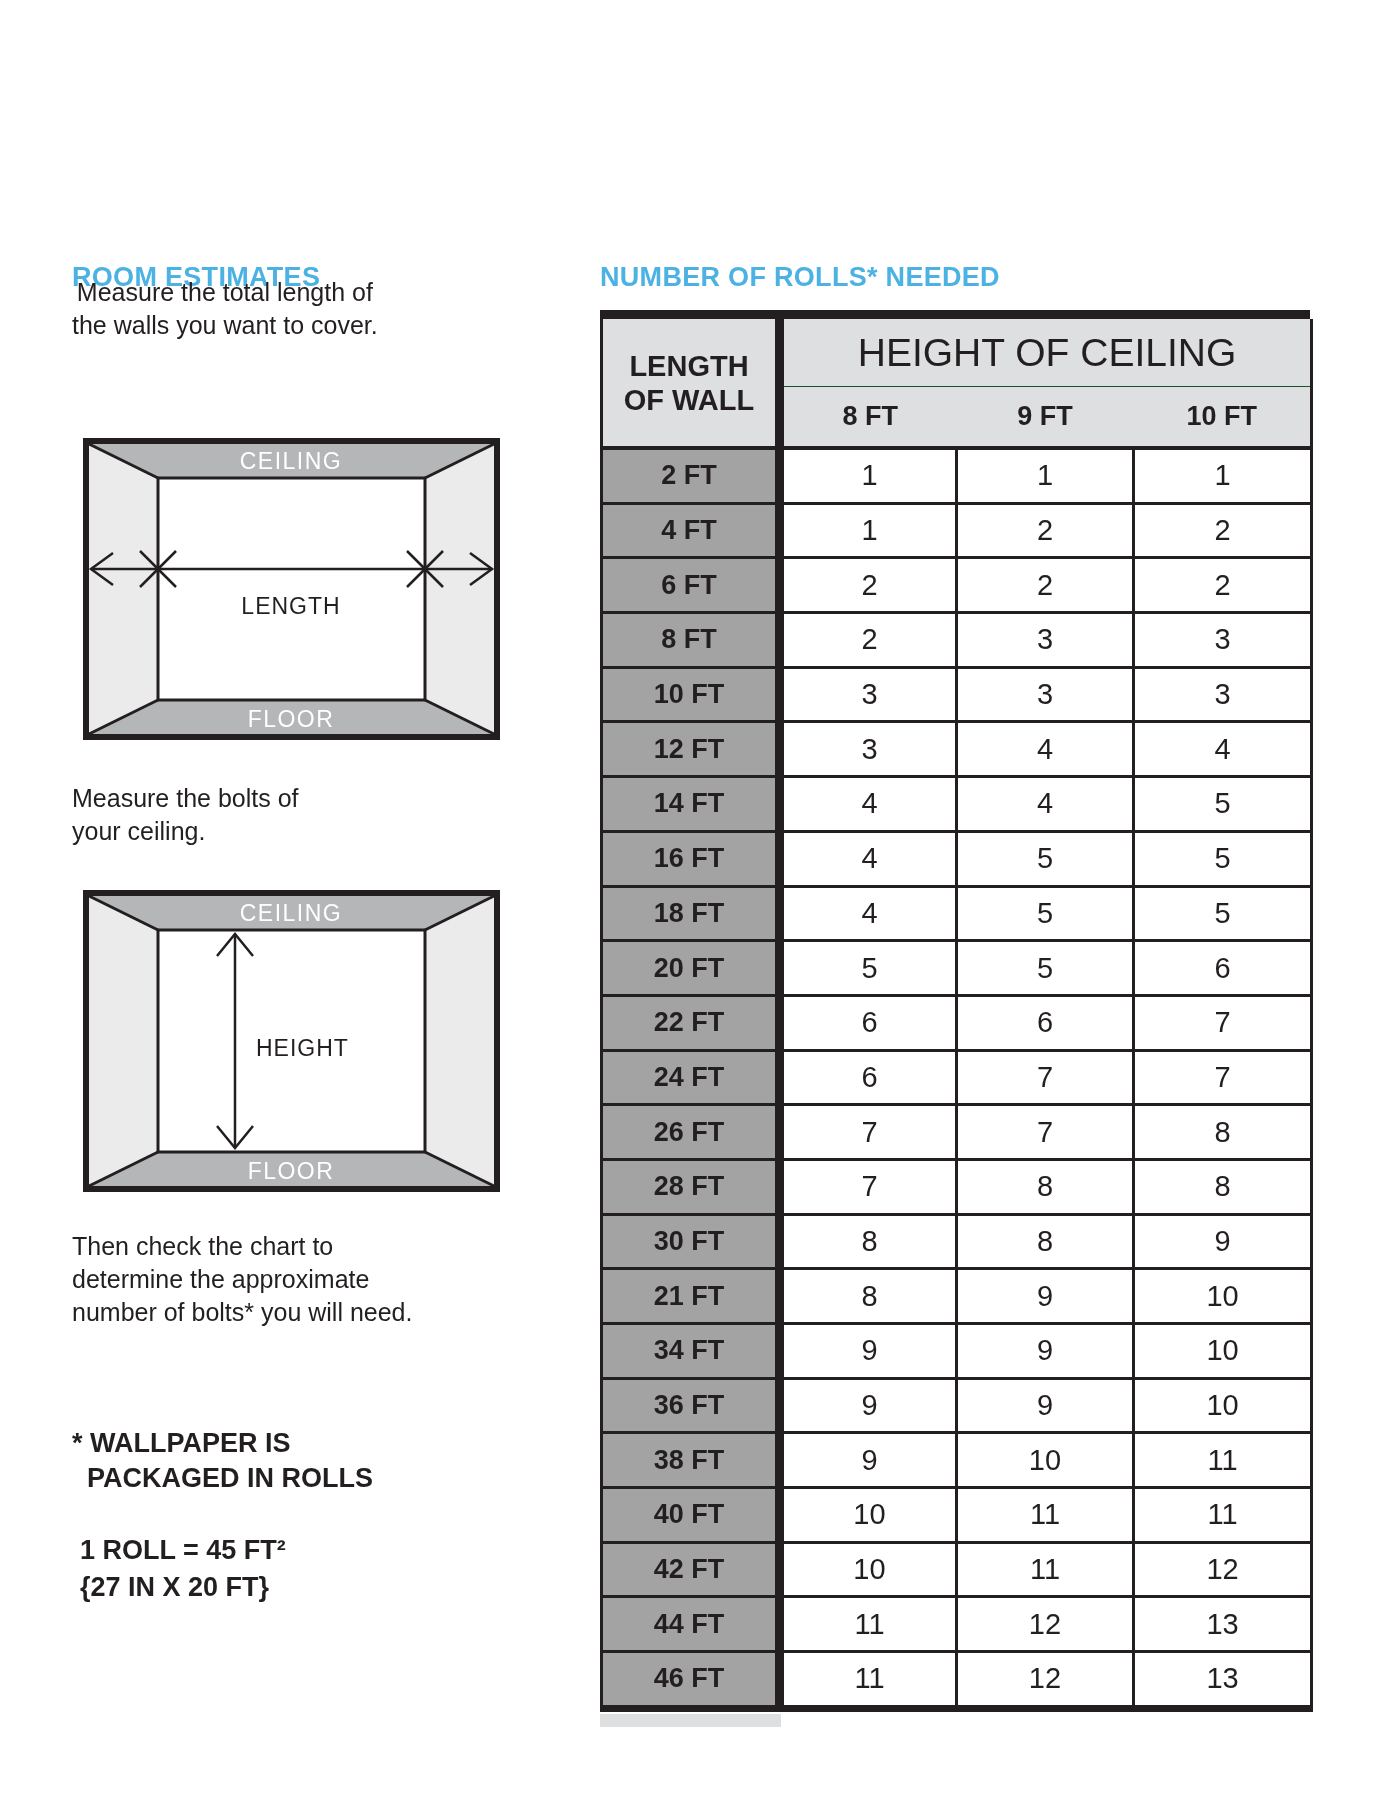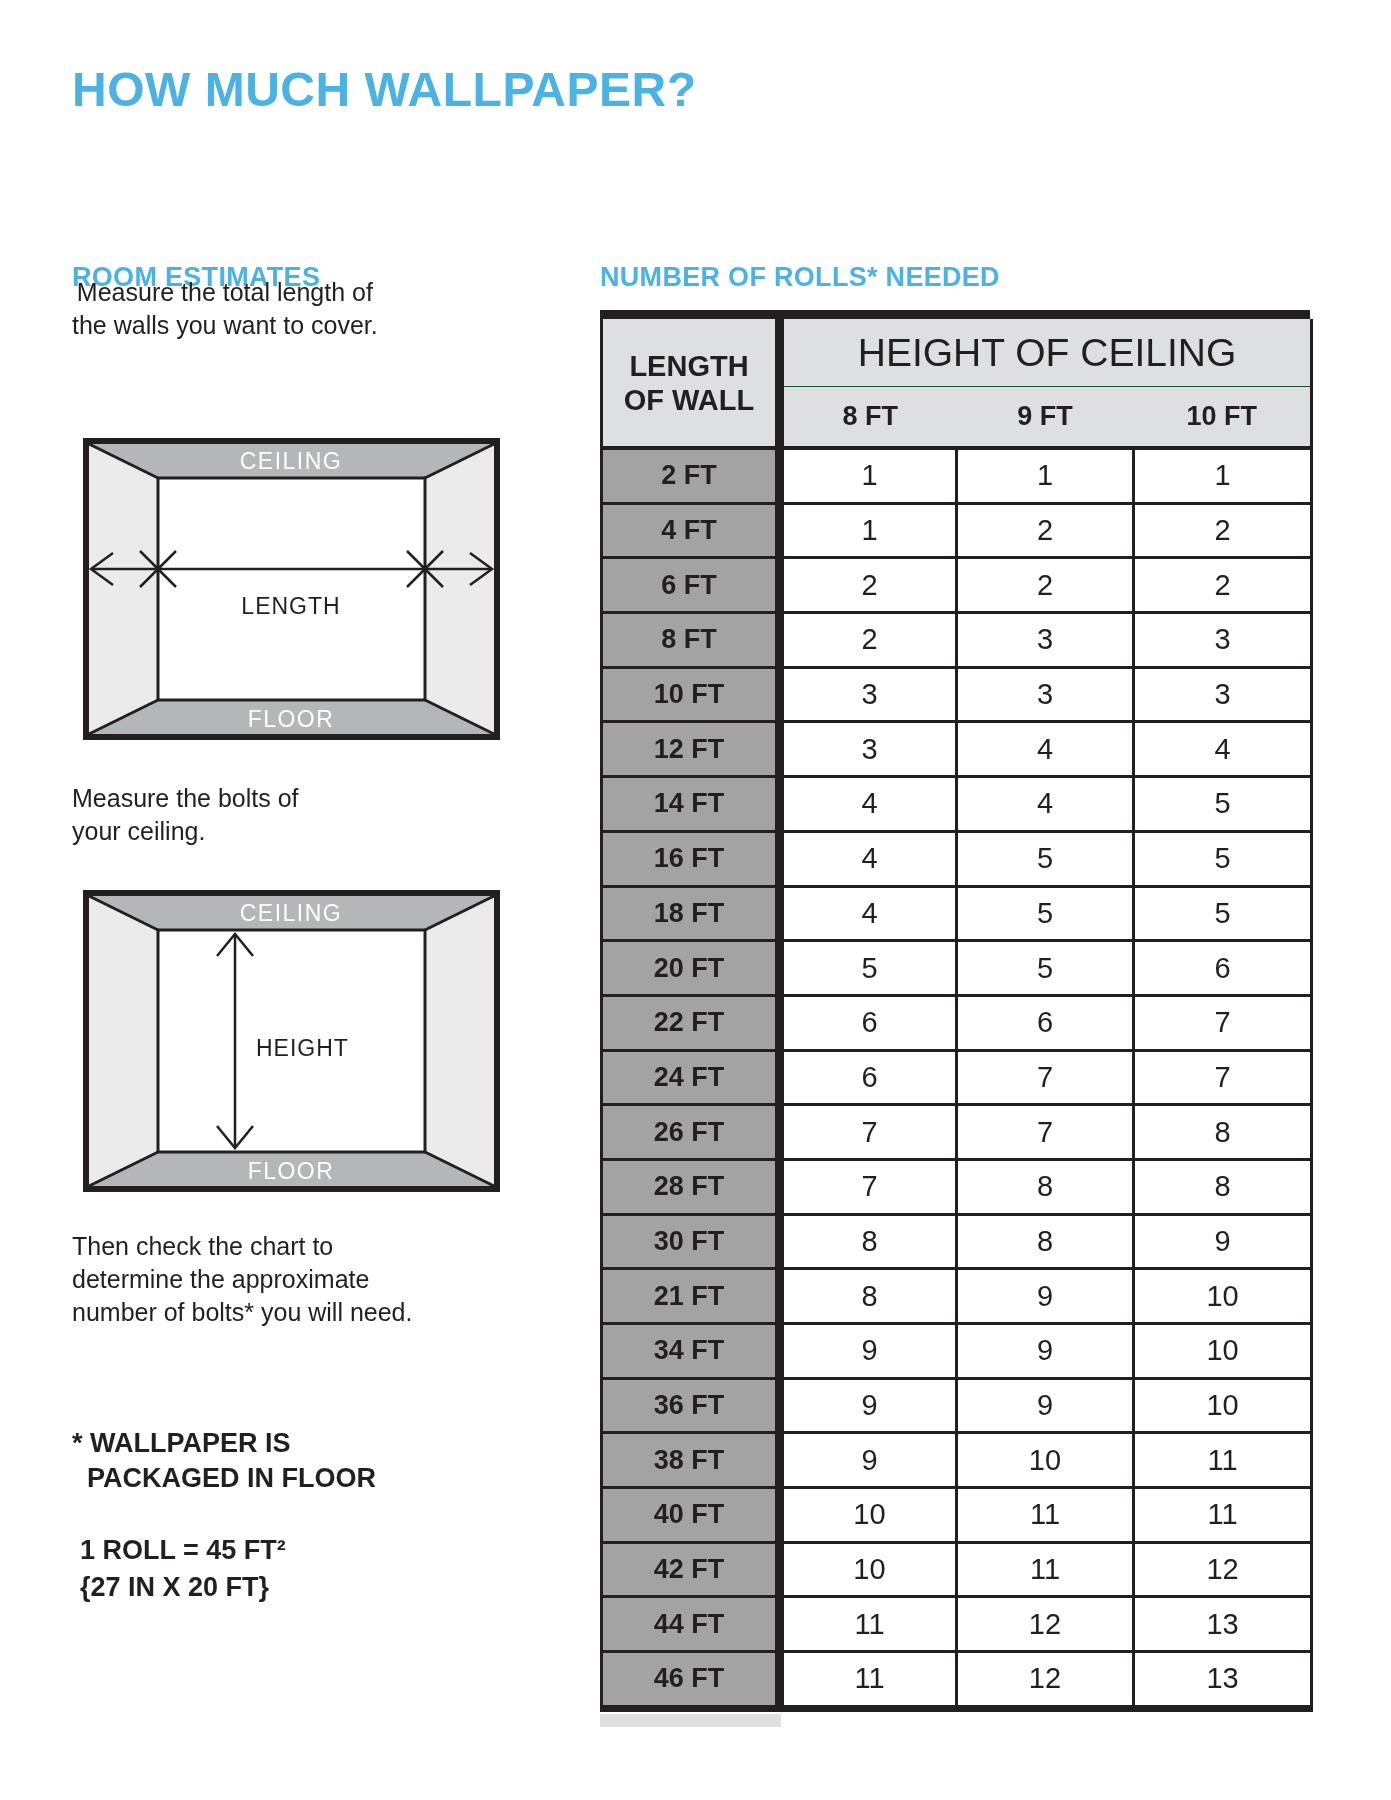--- a/index.html
+++ b/index.html
@@ -106,21 +106,20 @@
   .table-bottom-stub {
     position: absolute; left: 600px; top: 1714px;
     width: 181px; height: 13px; background: #DEDFE0;
   }
 </style>
 </head>
 <body>
 
 <div class="page">
 
-  <h1 class="page-title">HOW MUCH WALLPAPER?</h1>
 
   <h2 class="section-heading">ROOM ESTIMATES</h2>
 
   <p class="body-text p-measure-length">Measure the total length of
 the walls you want to cover.</p>
 
   <svg class="diagram diagram-length" viewBox="0 0 417 302">
     <rect x="3" y="3" width="411" height="296" fill="#ffffff" stroke="#231F20" stroke-width="6"></rect>
     <polygon points="6,6 411,6 342,40 75,40" fill="#B5B6B8"></polygon>
     <polygon points="6,296 411,296 342,262 75,262" fill="#B5B6B8"></polygon>
@@ -167,21 +166,21 @@
     <text class="diag-band-label" x="208" y="31" text-anchor="middle">CEILING</text>
     <text class="diag-band-label" x="208" y="289" text-anchor="middle">FLOOR</text>
     <text class="diag-measure-label" x="173" y="166" text-anchor="start">HEIGHT</text>
   </svg>
 
   <p class="body-text p-check-chart">Then check the chart to
 determine the approximate
 number of bolts* you will need.</p>
 
   <p class="footnote-text">* WALLPAPER IS
-  PACKAGED IN FLOOR</p>
+  PACKAGED IN ROLLS</p>
 
   <p class="roll-size-text">1 ROLL = 45 FT²
 {27 IN X 20 FT}</p>
 
   <h2 class="table-heading">NUMBER OF ROLLS* NEEDED</h2>
 
   <div class="table-top-bar"></div>
 
   <table class="rolls-table">
     <colgroup>

